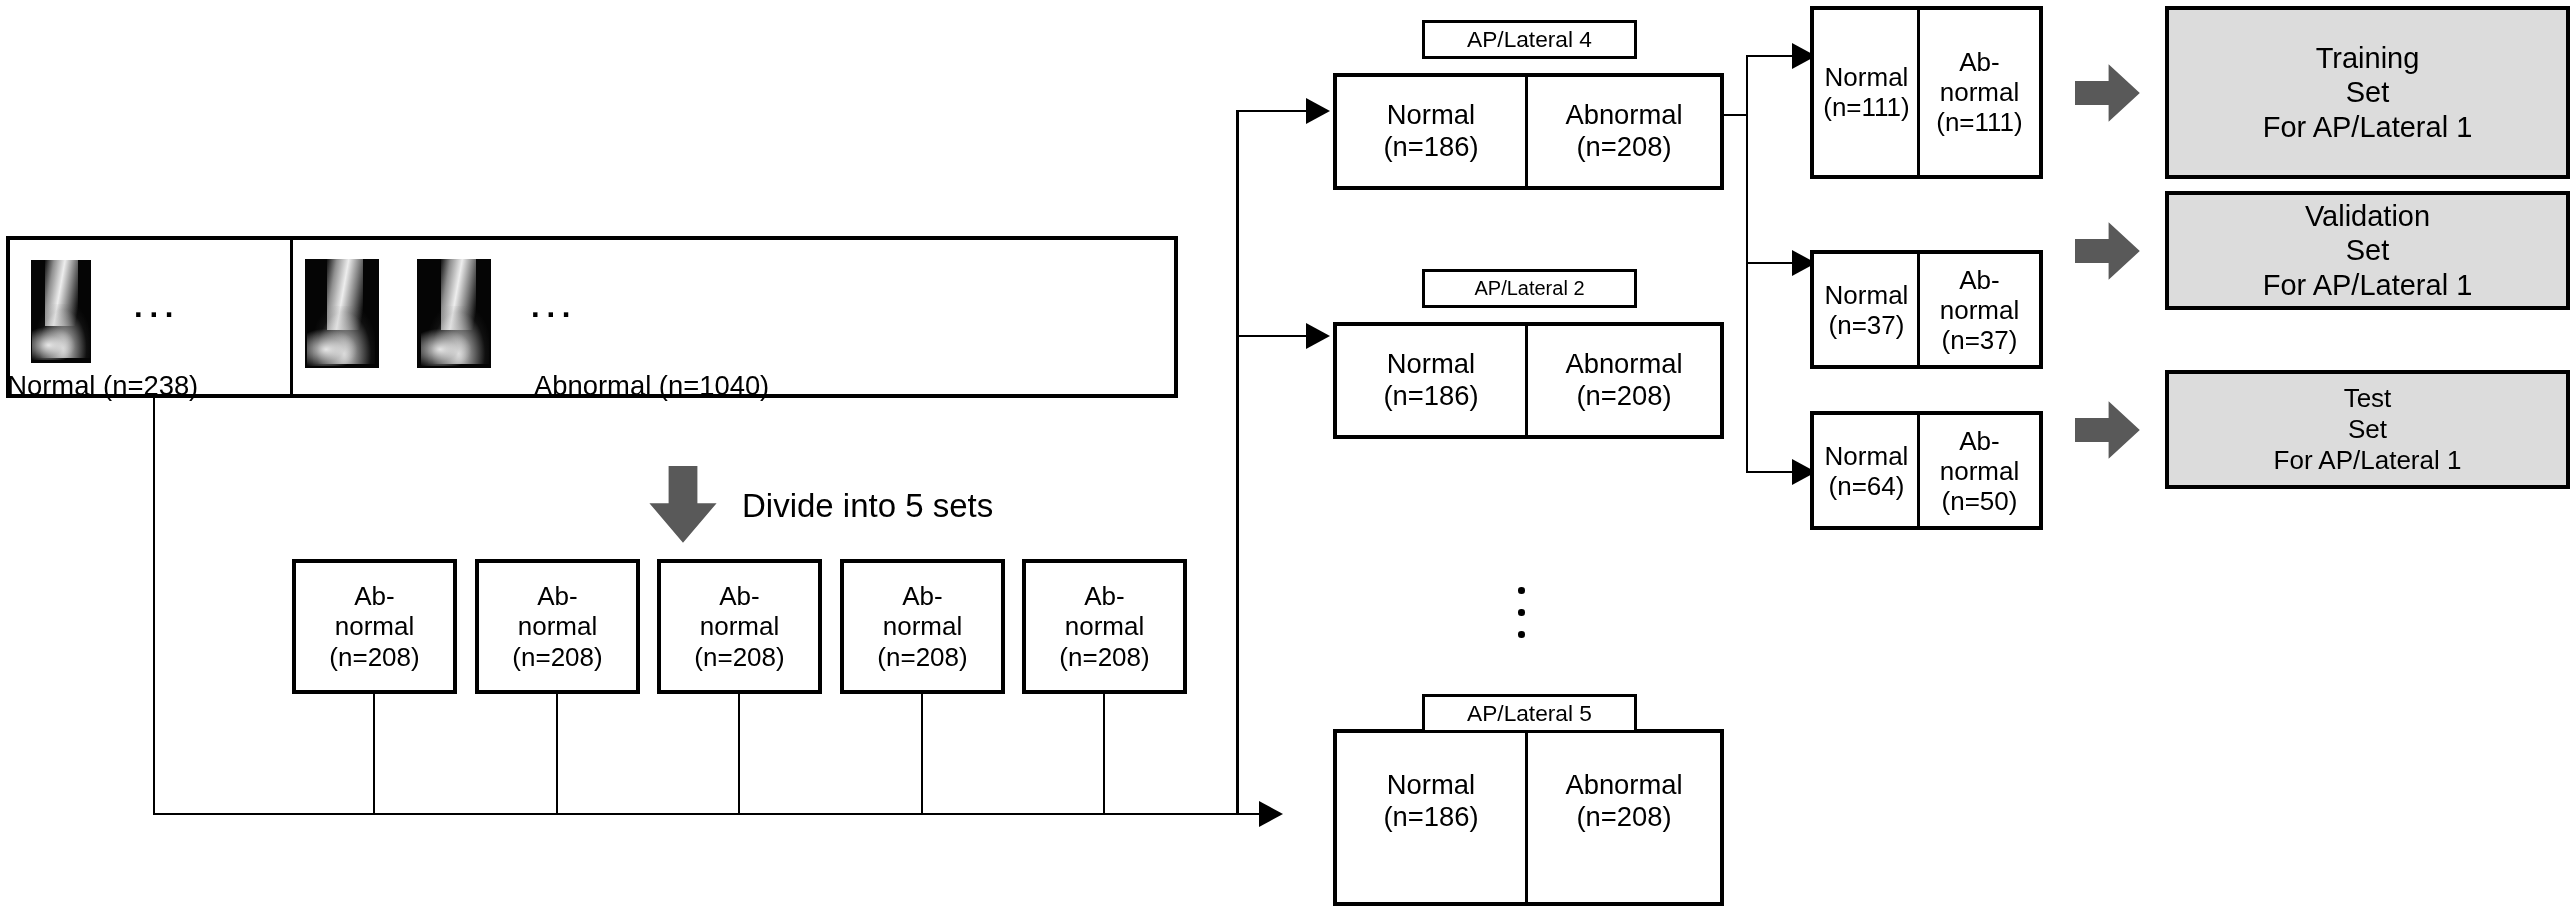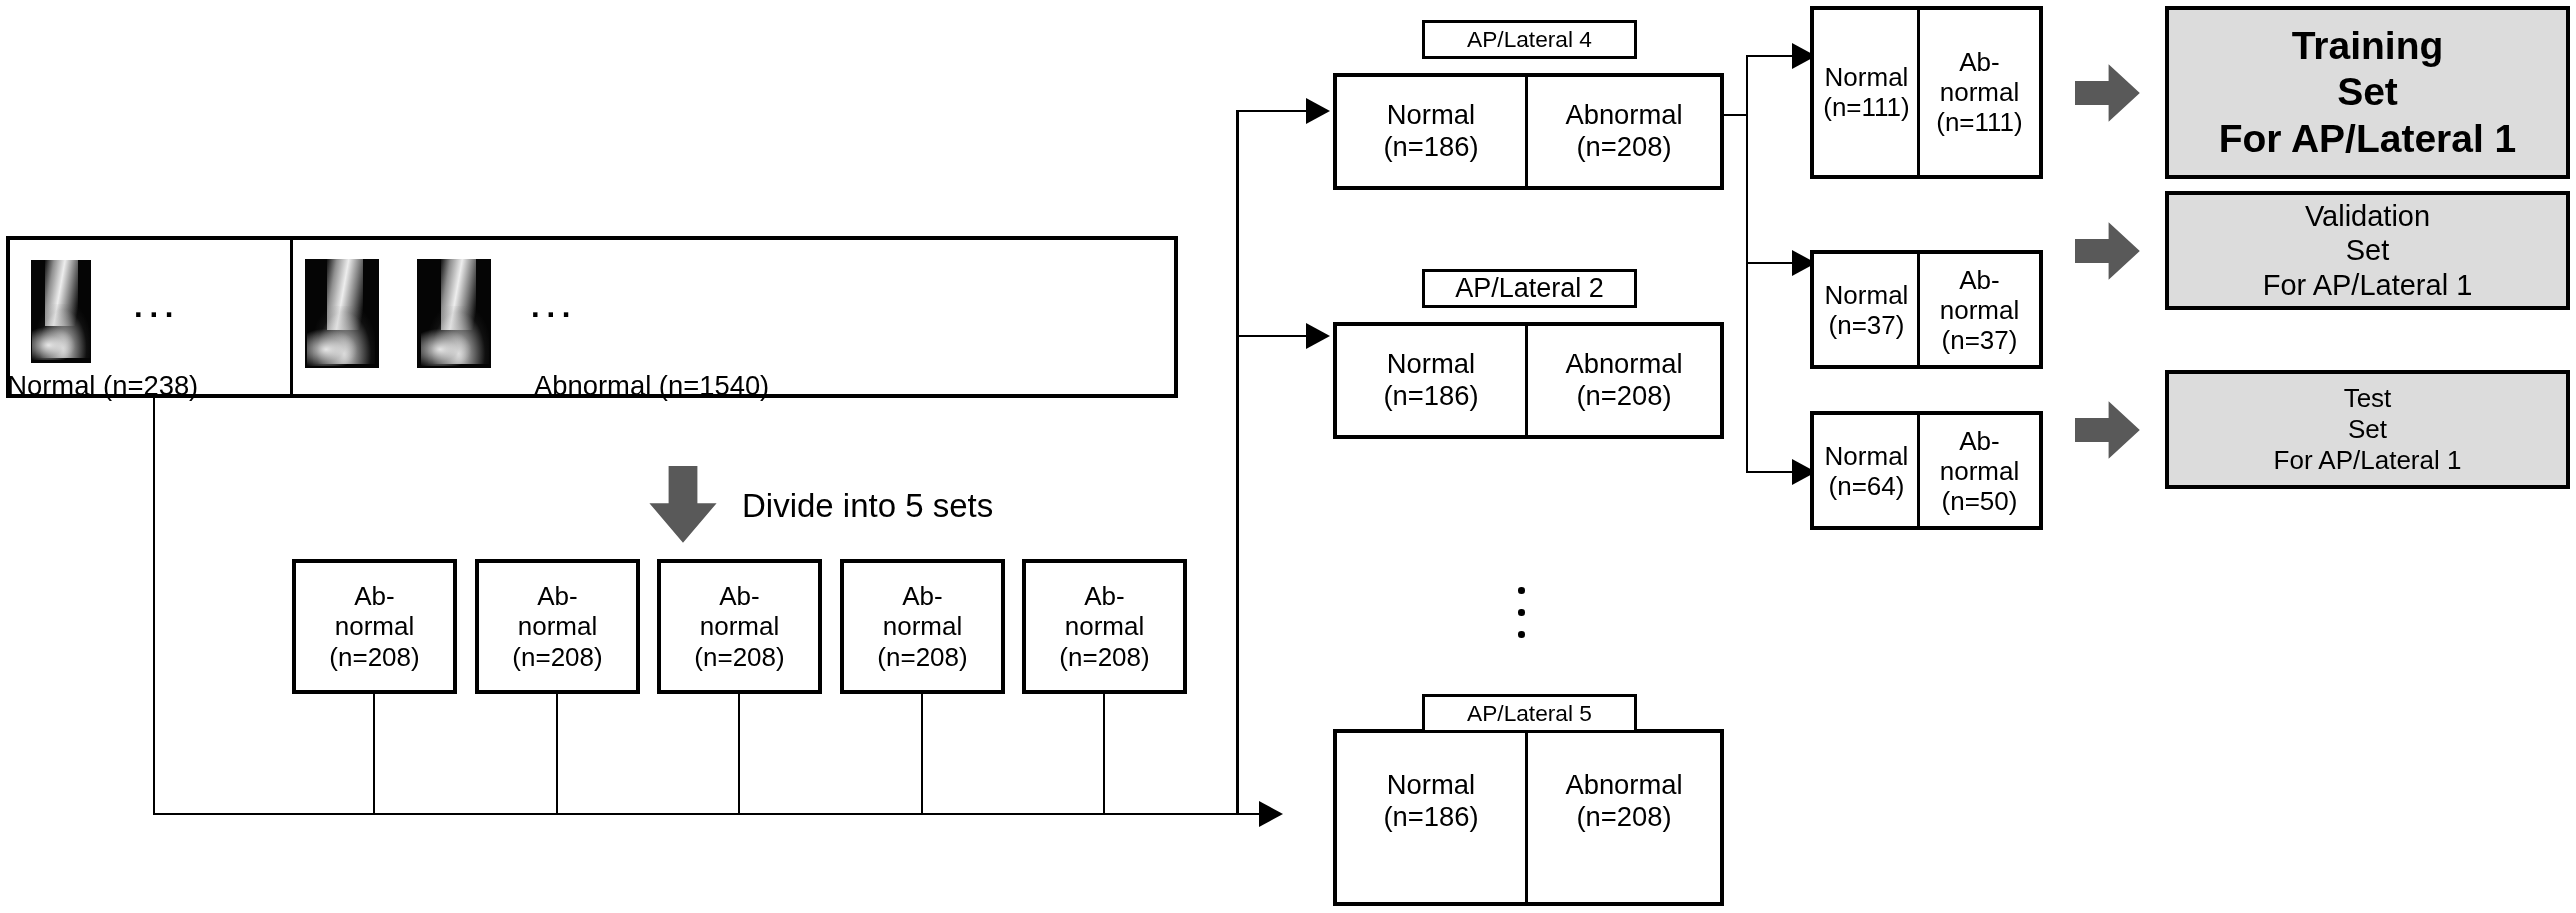--- a/index.html
+++ b/index.html
@@ -60,21 +60,21 @@
     <div class="shaft" style="left:21.5px;top:-4.8px;width:36px;height:76px;"></div>
     <div class="bone" style="left:8.3px;top:47px;width:62px;height:58px;"></div>
     <div class="heel" style="left:2.4px;top:70px;width:50px;height:37px;"></div>
   </div>
   <div class="xray" style="left:417px;top:259px;width:74px;height:109px;">
     <div class="shaft" style="left:24px;top:-4.8px;width:35px;height:76px;"></div>
     <div class="bone" style="left:10.7px;top:47px;width:61px;height:58px;"></div>
     <div class="heel" style="left:3.6px;top:70px;width:50px;height:37px;"></div>
   </div>
   <span class="dots-h" style="left:531px;top:289px;font-size:31px;">...</span>
-  <span class="label" style="left:534px;top:370px;font-size:27.4px;">Abnormal (n=1540)</span>
+  <span class="label" style="left:534px;top:370px;font-size:27.4px;">Abnormal (n=1040)</span>
 
   <svg class="gray-arrow-down" width="72" height="78" viewBox="0 0 120 130" style="left:647px;top:466px;">
     <polygon points="36,0 84,0 84,62 116,62 60,128 4,62 36,62" fill="#595959"></polygon>
   </svg>
   <span class="label" style="left:742px;top:487px;font-size:33px;">Divide into 5 sets</span>
 
   <div class="box ctr" style="left:292px;top:559px;width:165px;height:135px;">
     <div style="font-size:26px;">
       <div>Ab-</div>
       <div>normal</div>
@@ -143,21 +143,21 @@
   <div class="ctr" style="position:absolute;left:1528px;top:75px;width:192px;height:112px;">
     <div style="font-size:27.4px;">
       <div>Abnormal</div>
       <div>(n=208)</div>
     </div>
   </div>
 
   <div class="box" style="left:1333px;top:322px;width:391px;height:117px;"></div>
   <div class="vline" style="left:1525px;top:324px;height:112px;width:3px;"></div>
   <div class="box ctr" style="left:1422px;top:269px;width:215px;height:39px;border-width:3.6px;">
-    <span style="font-size:27px;">AP/Lateral 2</span>
+    <span style="font-size:20px;">AP/Lateral 2</span>
   </div>
   <div class="ctr" style="position:absolute;left:1337px;top:324px;width:188px;height:112px;">
     <div style="font-size:27.4px;">
       <div>Normal</div>
       <div>(n=186)</div>
     </div>
   </div>
   <div class="ctr" style="position:absolute;left:1528px;top:324px;width:192px;height:112px;">
     <div style="font-size:27.4px;">
       <div>Abnormal</div>
@@ -210,21 +210,21 @@
     <div style="font-size:26px;">
       <div>Ab-</div>
       <div>normal</div>
       <div>(n=111)</div>
     </div>
   </div>
   <svg class="gray-arrow-right" width="66" height="60" viewBox="0 0 110 100" style="left:2075px;top:63px;">
     <polygon points="0,30 56,30 56,2 108,50 56,98 56,70 0,70" fill="#595959"></polygon>
   </svg>
   <div class="box gray ctr" style="left:2165px;top:6px;width:405px;height:173px;">
-    <div style="font-size:39px;line-height:1.18;font-weight:bold;">
+    <div style="font-size:29px;line-height:1.18;">
       <div>Training</div>
       <div>Set</div>
       <div>For AP/Lateral 1</div>
     </div>
   </div>
 
   <div class="box" style="left:1810px;top:250px;width:233px;height:119px;"></div>
   <div class="vline" style="left:1917px;top:253px;height:114px;width:3px;"></div>
   <div class="ctr" style="position:absolute;left:1815px;top:253px;width:103px;height:114px;">
     <div style="font-size:26px;">

